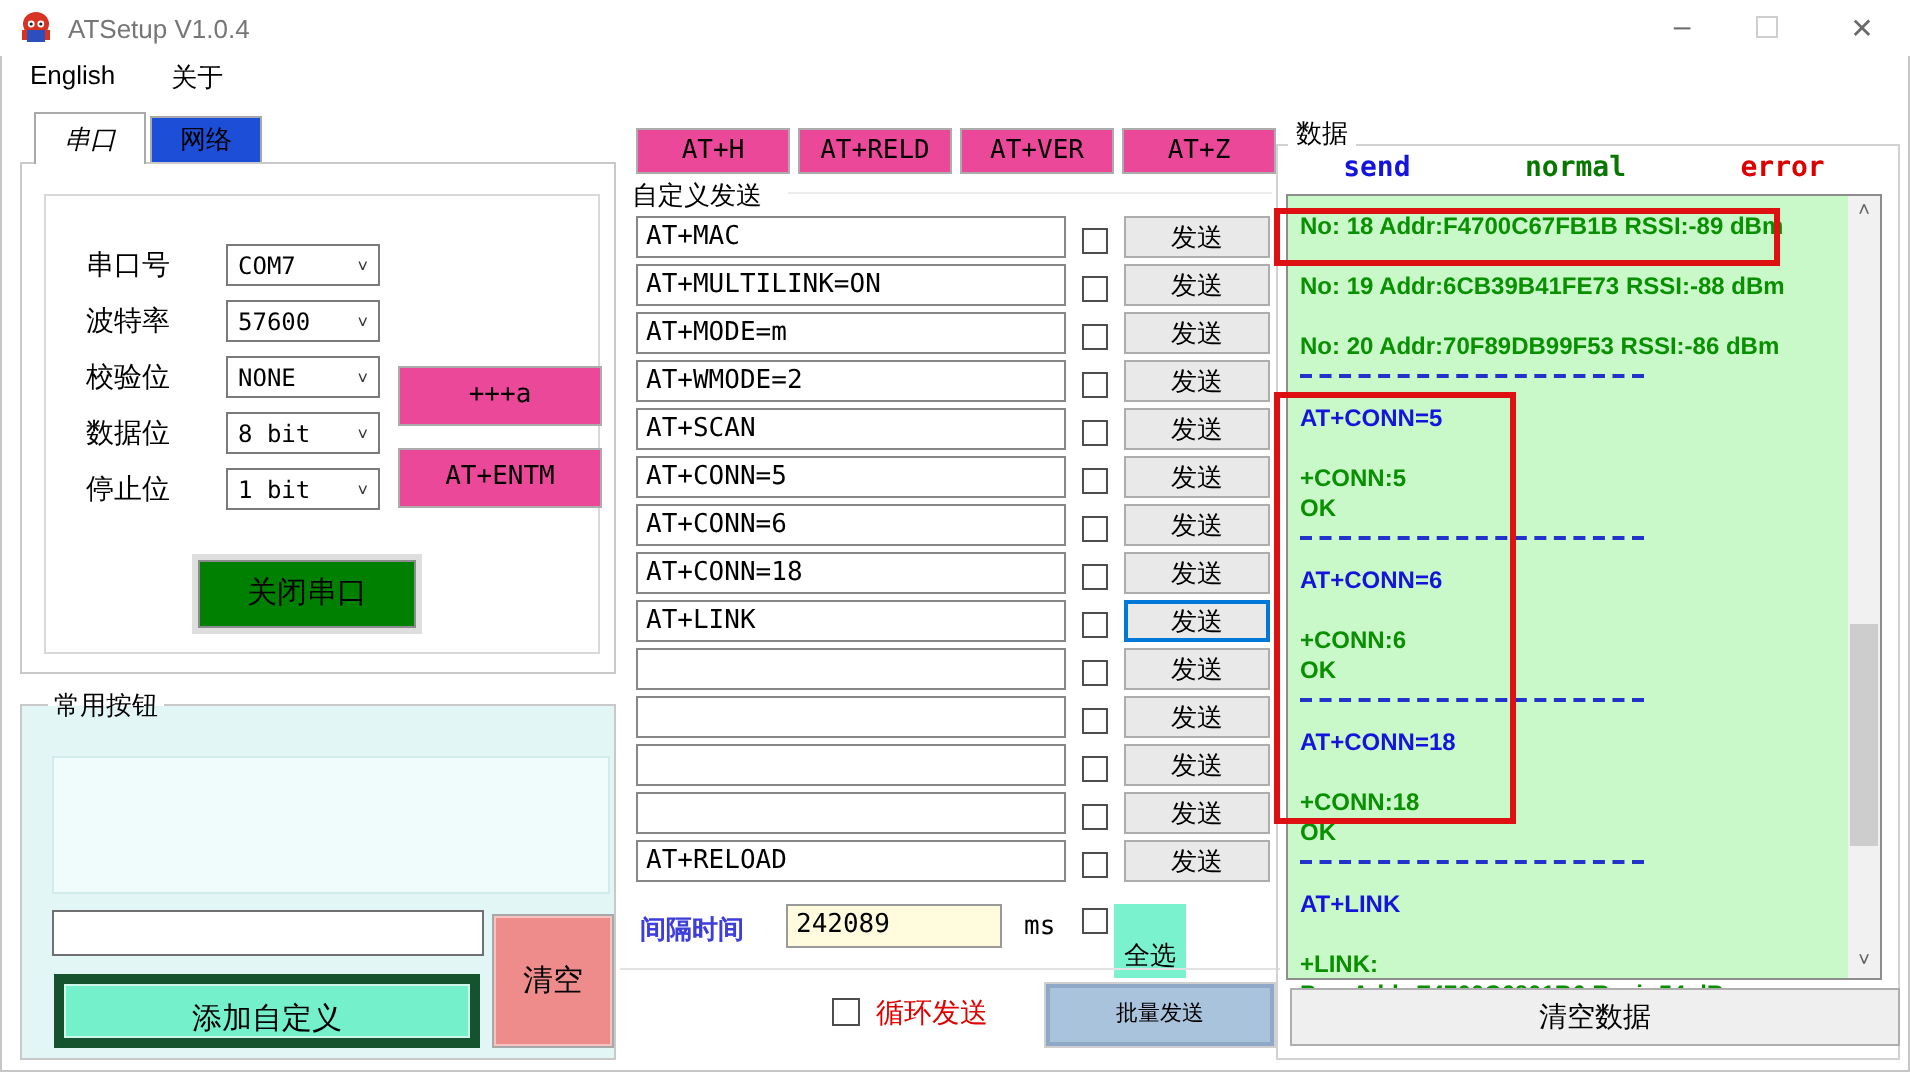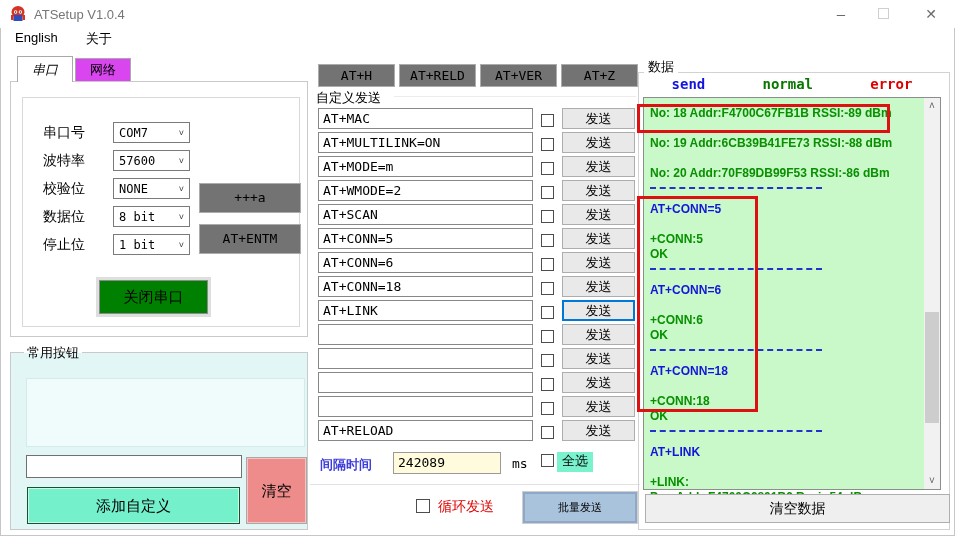--- a/index.html
+++ b/index.html
@@ -18,63 +18,63 @@
   .cap-max{left:866px;}
   .cap-max span{display:inline-block;width:11px;height:11px;border:1px solid #cfcfcf;margin-top:8px;}
   .cap-close{left:914px;font-size:14px;}
 
   
   .menubar{left:15px;top:30px;display:flex;gap:28px;font-size:13px;}
   .menu-item{cursor:pointer;}
 
   
   .tabs{left:17px;top:56px;display:flex;align-items:flex-end;z-index:5;}
-  .tab{height:23px;line-height:22px;padding:0 14px;background:#d946ef;border:1px solid #a9a9a9;border-bottom:none;margin-right:2px;cursor:pointer;}
+  .tab{height:23px;line-height:22px;padding:0 14px;background:#1d4ed8;border:1px solid #a9a9a9;border-bottom:none;margin-right:2px;cursor:pointer;}
   .tab.active{height:26px;line-height:25px;background:#fff;margin-bottom:-1px;z-index:6;font-style:italic;}
   .tabpanel{left:10px;top:81px;width:298px;height:256px;background:#fff;border:1px solid #c9c9c9;}
   .sgroup{left:22px;top:97px;width:278px;height:230px;border:1px solid #d9d9d9;}
 
   .sfields{left:43px;top:122px;width:250px;}
   .srow{display:flex;height:28px;align-items:flex-start;}
   .slabel{width:70px;font-size:14px;padding-top:2px;}
   .scombo{width:77px;height:21px;border:1px solid #7a7a7a;background:#fff;display:flex;justify-content:space-between;align-items:center;padding:0 5px;cursor:pointer;}
   .scombo-val{font-family:"DejaVu Sans Mono",monospace;font-size:12px;}
   .chev{font-size:9px;color:#333;}
 
-  .btn{background:#737373;border:1px solid #acacac;text-align:center;cursor:pointer;}
+  .btn{background:#ec4899;border:1px solid #acacac;text-align:center;cursor:pointer;}
   .btn-exitcmd{left:199px;top:183px;width:102px;height:30px;line-height:28px;font-size:13px;}
   .btn-entm{left:199px;top:224px;width:102px;height:30px;line-height:28px;font-size:13px;}
   .btn-closeserial{left:99px;top:280px;width:109px;height:34px;line-height:32px;background:#008000;border:1px solid #8b8b8b;box-shadow:0 0 0 3px #dedede;font-size:15px;text-align:center;cursor:pointer;}
 
   
   .cgroup{left:10px;top:352px;width:298px;height:178px;background:#e3f6f6;border:1px solid #c9c9c9;}
   .cgroup-title{left:24px;top:344px;padding:0 3px;font-size:13px;background:linear-gradient(#fff 50%,#e3f6f6 50%);z-index:2;}
   .cinner{left:26px;top:378px;width:279px;height:69px;background:#f0fbfb;border:1px solid #d2ecec;}
   .cinput{left:26px;top:455px;width:216px;height:23px;background:#fff;border:1px solid #707070;font-size:13px;line-height:21px;padding:0 4px;cursor:text;}
-  .btn-addcustom{left:27px;top:487px;width:213px;height:37px;line-height:35px;background:#74f0ca;border:1px solid #14532d;box-shadow:inset 0 0 0 1px #cdf7e8;font-size:15px;text-align:center;cursor:pointer;}
+  .btn-addcustom{left:27px;top:487px;width:213px;height:37px;line-height:35px;background:#74f0ca;border:5px solid #14532d;box-shadow:inset 0 0 0 1px #cdf7e8;font-size:15px;text-align:center;cursor:pointer;}
   .btn-clearcustom{left:246px;top:457px;width:61px;height:67px;background:#ee8c8c;border:1px solid #a8a8a8;box-shadow:inset 0 0 0 1px #f7c2c2;font-size:15px;text-align:center;line-height:65px;cursor:pointer;}
 
   
   .qbtns{left:318px;top:64px;display:flex;gap:4px;}
   .qbtn{width:77px;height:23px;line-height:21px;font-size:13px;}
   .cs-title{left:316px;top:89px;font-size:13px;}
   .cs-line{left:394px;top:96px;width:242px;height:1px;background:#ececec;}
 
   .crows{left:318px;top:106px;width:320px;}
   .crow{display:flex;height:24px;align-items:center;}
   .cinputbox{width:215px;height:21px;border:1px solid #878787;background:#fff;font-family:"DejaVu Sans Mono",monospace;font-size:13px;line-height:19px;padding:0 4px;white-space:pre;cursor:text;}
   .cchk{width:13px;height:13px;border:1px solid #4d4d4d;background:#fff;margin:4px 0 0 8px;cursor:pointer;}
   .sbtn{width:73px;height:21px;margin-left:8px;background:#e9e9e9;border:1px solid #adadad;text-align:center;line-height:19px;font-size:13px;cursor:pointer;}
   .sbtn.hl{border:2px solid #0078d7;line-height:17px;}
 
   .int-label{left:320px;top:456px;color:#3d3dd9;font-size:13px;font-weight:bold;}
   .int-input{left:393px;top:452px;width:108px;height:22px;background:#fffbdc;border:1px solid #9a9a9a;font-family:"DejaVu Sans Mono",monospace;font-size:13px;line-height:20px;padding:0 4px;cursor:text;}
   .int-unit{left:512px;top:456px;font-size:13px;}
   .selall-chk{left:541px;top:454px;width:13px;height:13px;border:1px solid #4d4d4d;background:#fff;cursor:pointer;}
-  .selall-label{left:557px;top:452px;background:#7af2cd;padding:0 5px 2px;font-size:13px;}
+  .selall-label{left:557px;top:452px;background:#7af2cd;padding:17px 5px 2px;font-size:13px;}
   .mid-sep{left:310px;top:484px;width:330px;height:1px;background:#e2e2e2;}
   .loop-chk{left:416px;top:499px;width:14px;height:14px;border:1px solid #4d4d4d;background:#fff;cursor:pointer;}
   .loop-label{left:438px;top:498px;color:#e00000;font-size:14px;}
   .btn-batch{left:523px;top:492px;width:114px;height:31px;line-height:27px;background:#a9c3dc;border:2px solid #8fa8c8;box-shadow:0 0 0 1px #cfcfcf;font-size:11px;text-align:center;cursor:pointer;}
 
   
   .dgroup{left:638px;top:72px;width:312px;height:458px;border:1px solid #d2d2d2;}
   .dgroup-title{left:644px;top:58px;background:#fff;padding:0 4px;font-size:13px;z-index:2;}
   .legend{left:643px;top:76px;width:298px;display:flex;justify-content:space-around;font-size:14px;font-weight:bold;}
   .darea{left:643px;top:97px;width:298px;height:393px;background:#c9f8c9;border:1px solid #8d8d8d;cursor:default;}

